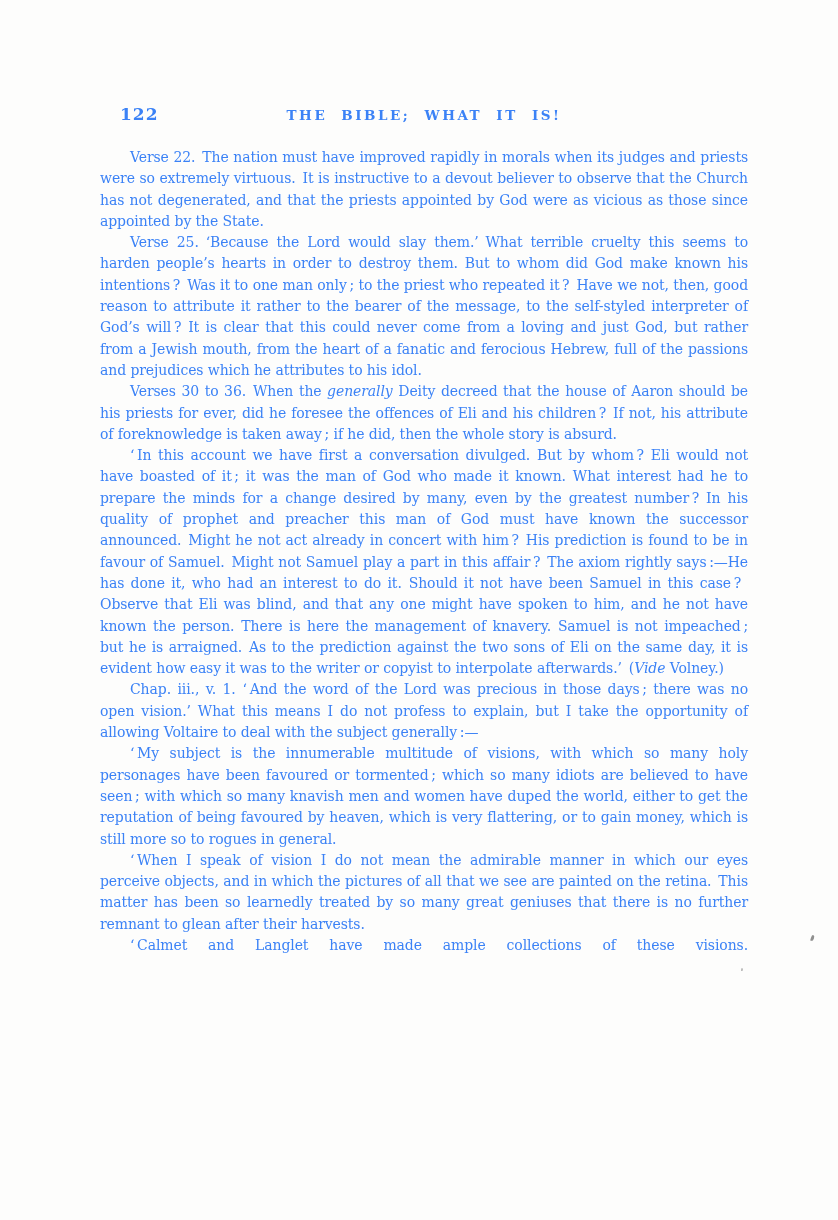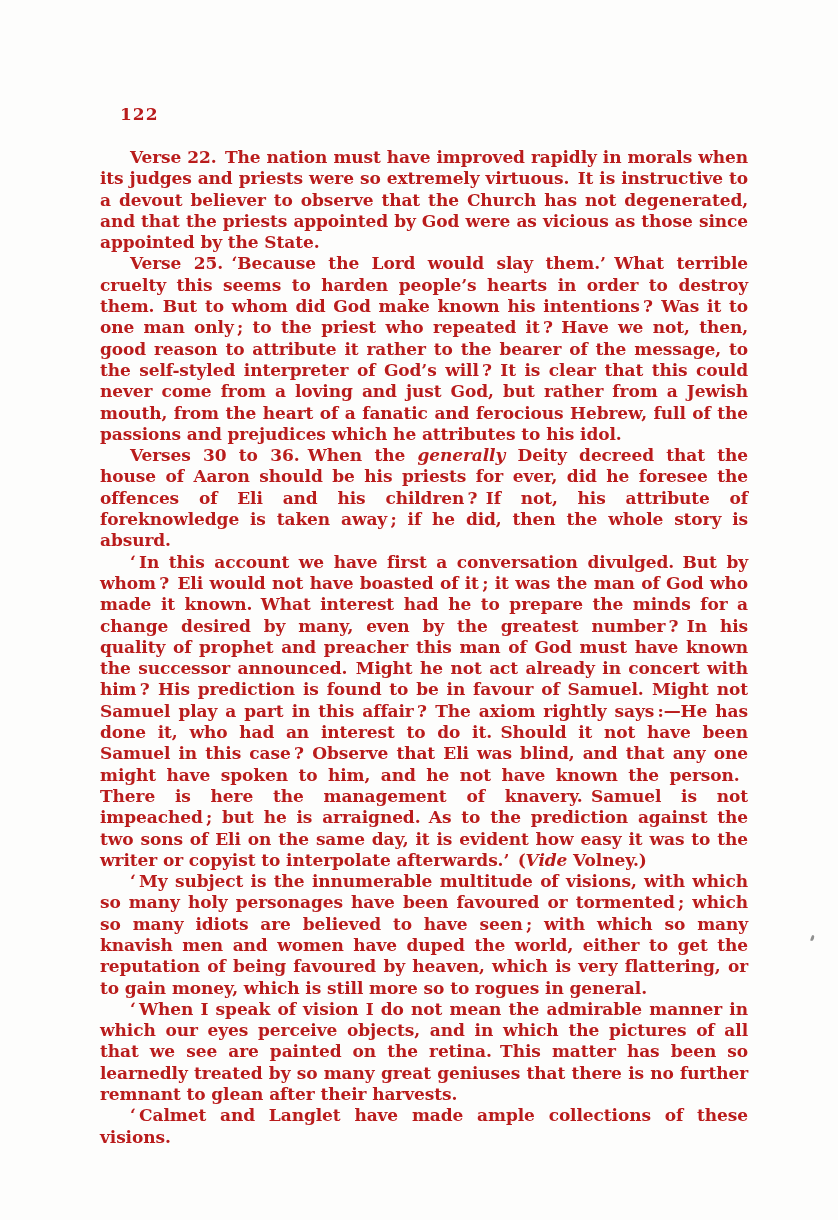--- a/index.html
+++ b/index.html
@@ -7,21 +7,21 @@
     padding: 0;
     background: #ffffff;
   }
   .page {
     position: relative;
     width: 838px;
     height: 1220px;
     background: #fdfdfc;
     overflow: hidden;
     font-family: "DejaVu Serif", serif;
-    color: #b91c1c;
+    color: #3b82f6;
   }
   .running-head {
     position: absolute;
     top: 103px;
     left: 100px;
     width: 648px;
     height: 24px;
   }
   .page-num {
     position: absolute;
@@ -45,23 +45,23 @@
   .text-block {
     position: absolute;
     left: 100px;
     top: 147px;
     width: 648px;
     text-align: justify;
   }
   .text-block p {
     margin: 0;
     text-indent: 30px;
-    font-size: 17px;
+    font-size: 14px;
     line-height: 21.3px;
-    font-weight: bold;
+    font-weight: normal;
     letter-spacing: -0.1px;
     hyphens: auto;
   }
   .text-block p.justify-last {
     text-align-last: justify;
   }
   .text-block i {
     font-style: italic;
   }
   .speck {
@@ -72,27 +72,29 @@
   .speck.s1 { left: 811px; top: 935px; width: 3px; height: 6px; transform: rotate(18deg); opacity: .75; }
   .speck.s2 { left: 741px; top: 968px; width: 2px; height: 3px; opacity: .45; }
 </style>
 </head>
 <body>
 
 <div class="page">
 
   <header class="running-head">
     <span class="page-num">122</span>
+    <span class="head-title">THE BIBLE; WHAT IT IS!</span>
   </header>
 
   <main class="text-block">
       <p>Verse 22. The nation must have improved rapidly in morals when its judges and priests were so extremely virtuous. It is instructive to a devout believer to observe that the Church has not degenerated, and that the priests appointed by God were as vicious as those since appointed by the State.</p>
       <p>Verse 25. ‘Because the Lord would slay them.’ What terrible cruelty this seems to harden people’s hearts in order to destroy them. But to whom did God make known his intentions ? Was it to one man only ; to the priest who repeated it ? Have we not, then, good reason to attribute it rather to the bearer of the message, to the self-styled interpreter of God’s will ? It is clear that this could never come from a loving and just God, but rather from a Jewish mouth, from the heart of a fanatic and ferocious Hebrew, full of the passions and prejudices which he attributes to his idol.</p>
       <p>Verses 30 to 36. When the <i>generally</i> Deity decreed that the house of Aaron should be his priests for ever, did he foresee the offences of Eli and his children ? If not, his attribute of foreknowledge is taken away ; if he did, then the whole story is absurd.</p>
       <p>‘ In this account we have first a conversation divulged. But by whom ? Eli would not have boasted of it ; it was the man of God who made it known. What interest had he to prepare the minds for a change desired by many, even by the greatest number ? In his quality of prophet and preacher this man of God must have known the successor announced. Might he not act already in concert with him ? His prediction is found to be in favour of Samuel. Might not Samuel play a part in this affair ? The axiom rightly says :—He has done it, who had an interest to do it. Should it not have been Samuel in this case ? Observe that Eli was blind, and that any one might have spoken to him, and he not have known the person. There is here the management of knavery. Samuel is not impeached ; but he is arraigned. As to the prediction against the two sons of Eli on the same day, it is evident how easy it was to the writer or copyist to interpolate afterwards.’ (<i>Vide</i> Volney.)</p>
+      <p>Chap. iii., v. 1. ‘ And the word of the Lord was precious in those days ; there was no open vision.’ What this means I do not profess to explain, but I take the opportunity of allowing Voltaire to deal with the subject generally :—</p>
       <p>‘ My subject is the innumerable multitude of visions, with which so many holy personages have been favoured or tormented ; which so many idiots are believed to have seen ; with which so many knavish men and women have duped the world, either to get the reputation of being favoured by heaven, which is very flattering, or to gain money, which is still more so to rogues in general.</p>
       <p>‘ When I speak of vision I do not mean the admirable manner in which our eyes perceive objects, and in which the pictures of all that we see are painted on the retina. This matter has been so learnedly treated by so many great geniuses that there is no further remnant to glean after their harvests.</p>
       <p class="justify-last">‘ Calmet and Langlet have made ample collections of these visions.</p>
     </main>
 
   <span class="speck s1"></span>
   <span class="speck s2"></span>
 
 </div>
 

